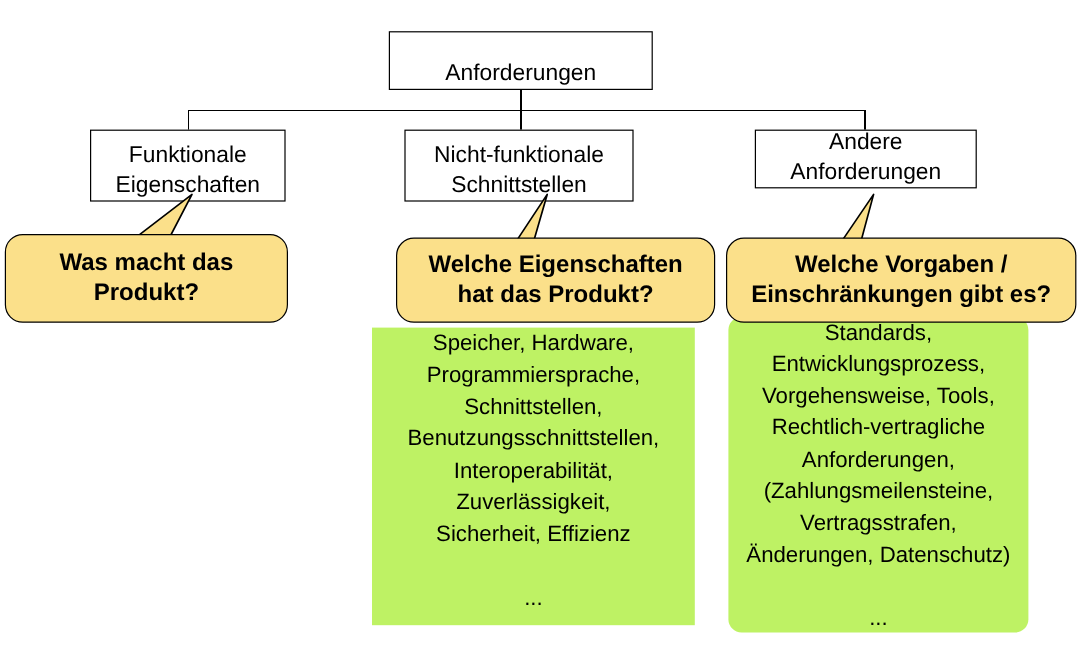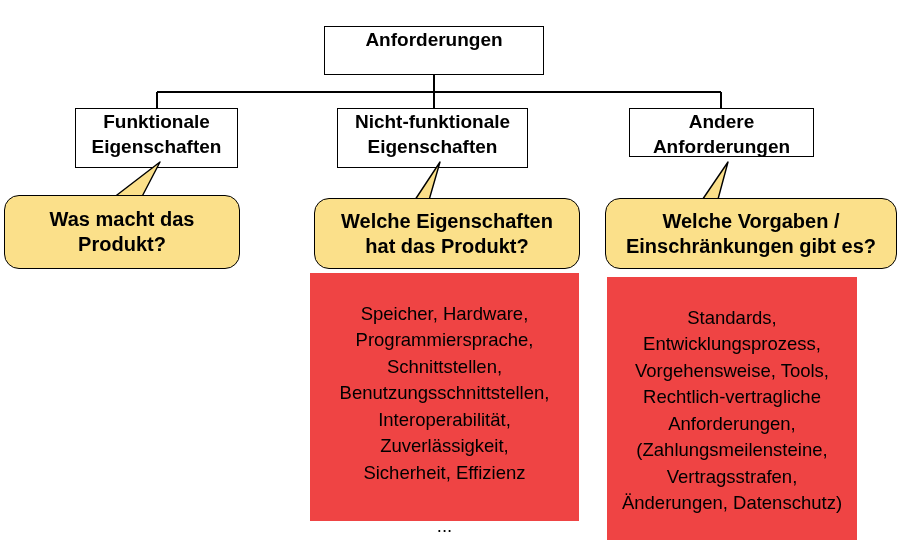--- a/index.html
+++ b/index.html
@@ -20,27 +20,26 @@
   }
 
   
   .tree-box {
     position: absolute;
     box-sizing: border-box;
     border: 1.4px solid #000000;
     background: #ffffff;
     color: #000000;
     display: flex;
-    align-items: flex-start;
+    align-items: flex-end;
     justify-content: center;
     text-align: center;
     line-height: 1.32;
     font-size: 19px;
     z-index: 3;
-    font-weight: bold;
   }
   .tree-box .label {
     display: block;
     width: 100%;
     padding: 0 5px;
     box-sizing: border-box;
     white-space: pre-line;
   }
 
   #box-root  { left: 324px; top: 26px;  width: 220px; height: 49px; }
@@ -87,41 +86,41 @@
   }
   .callout .tail {
     position: absolute;
     z-index: 1;
     overflow: visible;
   }
 
   #callout-fr     { left: 0px;   top: 162px; width: 292px; height: 112px; }
   #callout-fr .bubble  { left: 4px;  top: 33px;  width: 236px; height: 74px; }
 
-  #callout-nfr    { left: 312px; top: 162px; width: 270px; height: 112px; }
+  #callout-nfr    { left: 328px; top: 162px; width: 270px; height: 112px; }
   #callout-nfr .bubble { left: 2px;  top: 36px;  width: 266px; height: 71px; }
 
   #callout-other  { left: 602px; top: 162px; width: 296px; height: 112px; }
   #callout-other .bubble { left: 3px; top: 36px; width: 292px; height: 71px; text-align: center; }
 
   
   .gray-panel {
     position: absolute;
     box-sizing: border-box;
-    background: #ef4444;
+    background: #bef264;
     color: #000000;
     font-size: 18.5px;
     line-height: 1.43;
     text-align: center;
-    padding-top: 28px;
+    padding-top: 0;
     white-space: pre-line;
     z-index: 2;
   }
   #panel-nfr   { left: 310px; top: 273px; width: 269px; height: 248px; }
-  #panel-other { left: 607px; top: 277px; width: 250px; height: 263px; }
+  #panel-other { left: 607px; top: 264px; width: 250px; height: 263px; border-radius: 11px; }
 </style>
 </head>
 <body>
 
 <div id="canvas">
 
   <svg id="connectors" viewBox="0 0 898 540" width="898" height="540">
     <g stroke="#000000" stroke-width="1.4" fill="none" shape-rendering="crispEdges">
       <line x1="434" y1="75" x2="434" y2="92"></line>
       <line x1="157" y1="92" x2="721" y2="92"></line>
@@ -135,21 +134,21 @@
     <span class="label">Anforderungen</span>
   </div>
 
   <div class="tree-box" id="box-fr">
     <span class="label">Funktionale
 Eigenschaften</span>
   </div>
 
   <div class="tree-box" id="box-nfr">
     <span class="label">Nicht-funktionale
-Eigenschaften</span>
+Schnittstellen</span>
   </div>
 
   <div class="tree-box" id="box-other">
     <span class="label">Andere
 Anforderungen</span>
   </div>
 
   <div class="callout" id="callout-fr">
     <svg class="tail" width="292" height="112" viewBox="0 0 292 112">
       <polygon points="100,46 160,0 135,48" fill="#fbe08a" stroke="#000000" stroke-width="1.4" stroke-linejoin="round"></polygon>

